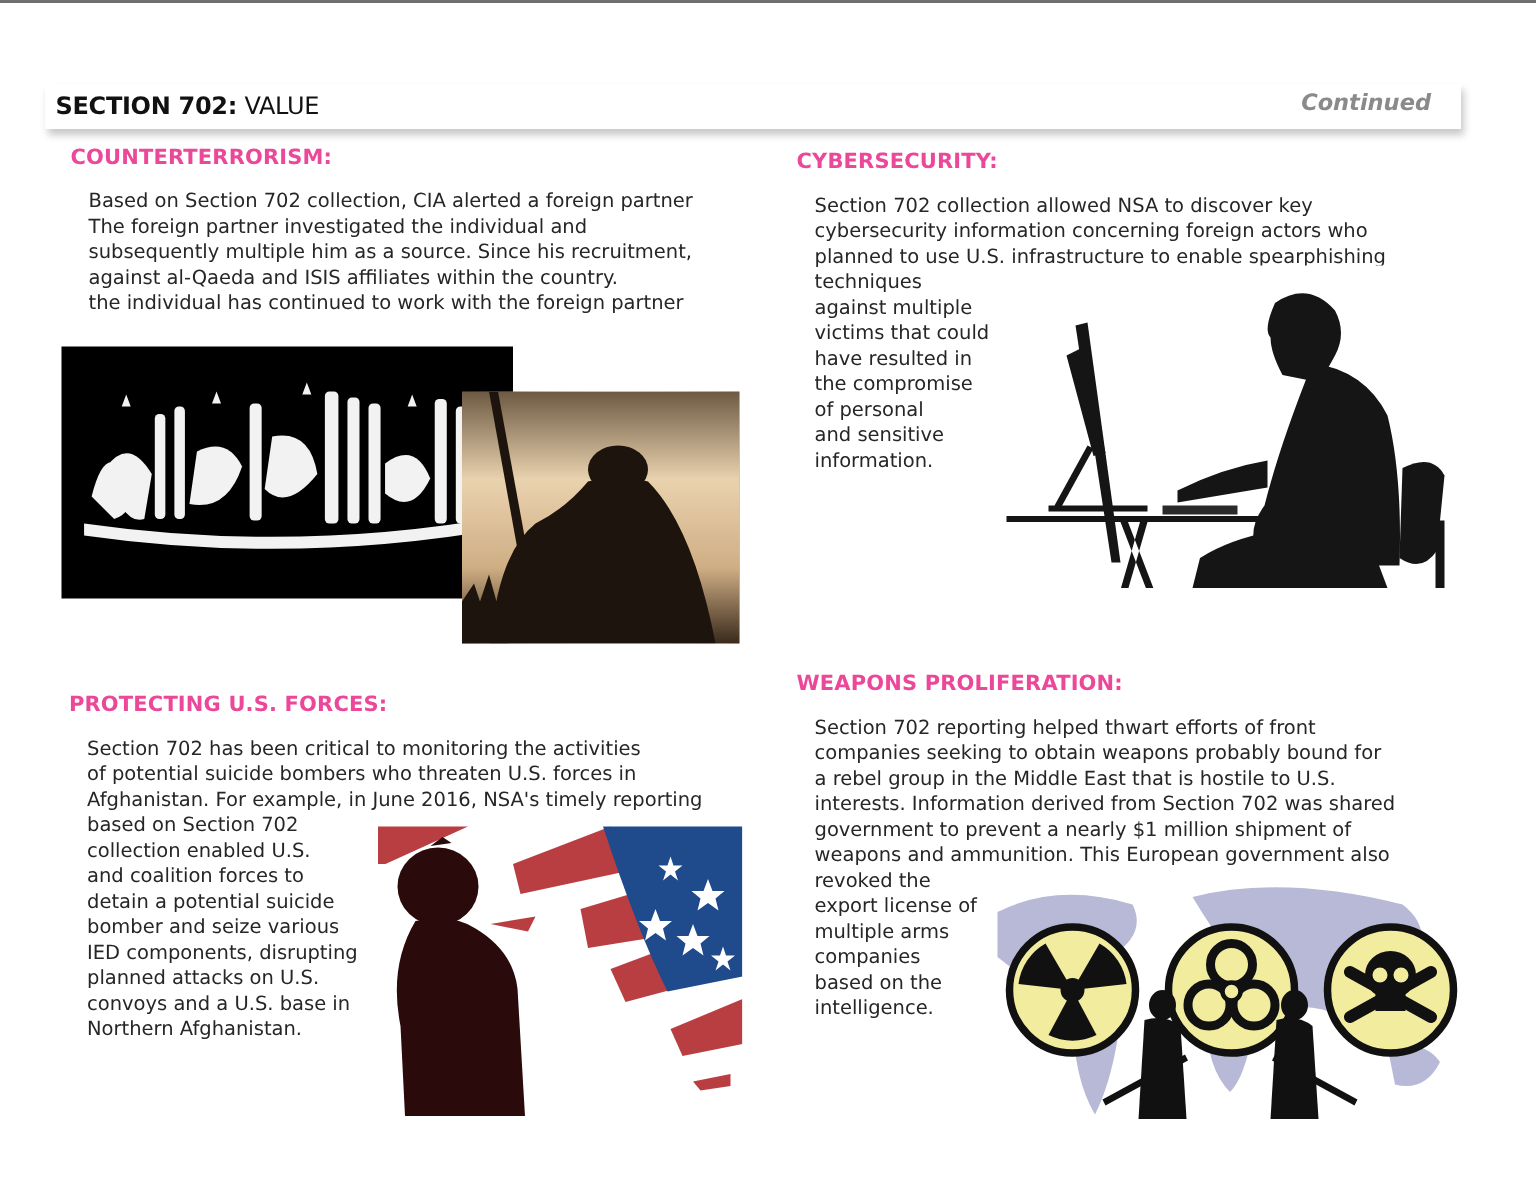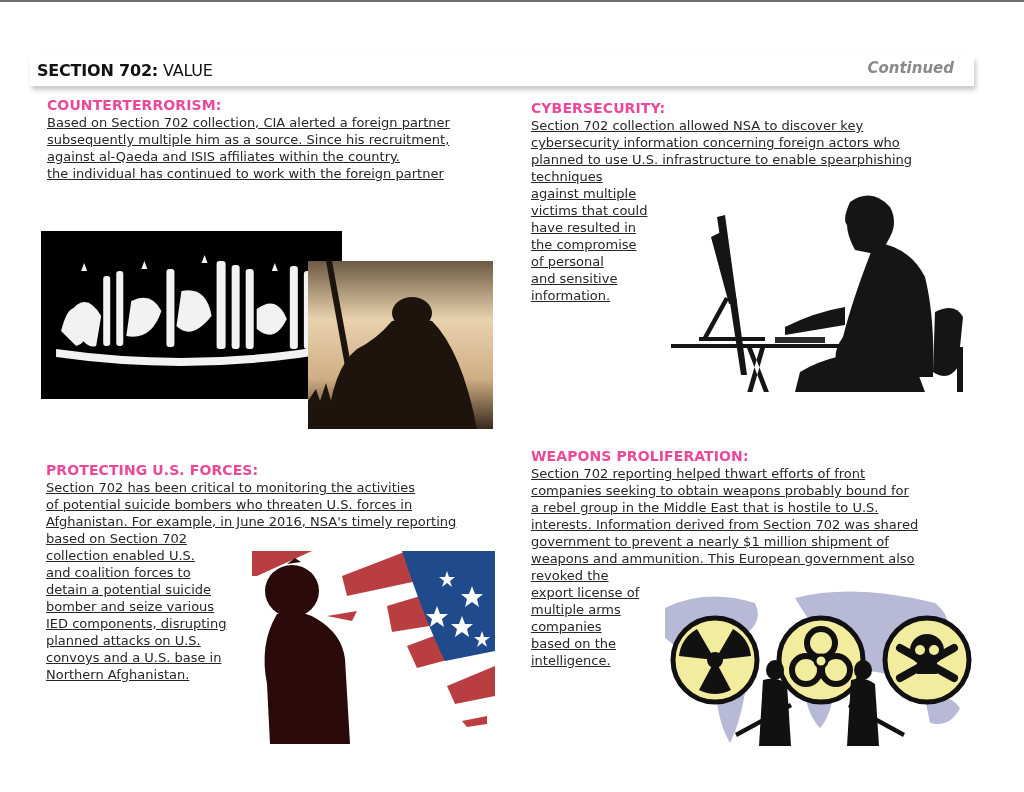--- a/index.html
+++ b/index.html
@@ -12,21 +12,21 @@
     position: absolute; left: 30px; top: 20px; width: 944px; height: 30px; background: #fff;
     box-shadow: 2px 4px 5px rgba(0,0,0,0.22);
     margin-top: 36px;
   }
   .header-title { position: absolute; left: 7px; top: 5px; font-size: 16px; color: #111; letter-spacing: -0.2px; }
   .header-title b { font-weight: bold; }
   .header-right { position: absolute; right: 20px; top: 3px; font-size: 15px; font-style: italic; color: #8a8a8a; font-weight: bold; }
 
   .section { position: absolute; font-size: 13px; line-height: 17px; color: #262626; }
   .section h2 { margin: 0; font-size: 14px; line-height: 17px; font-weight: bold; color: #ec4899; letter-spacing: 0.1px; }
-  .section p { margin: 0; text-decoration: underline; }
+  .section p { margin: 12px; }
   .line { display: block; white-space: nowrap; }
 
   #ct { left: 47px; top: 97px; }
   #cy { left: 531px; top: 100px; }
   #pf { left: 46px; top: 462px; }
   #wp { left: 531px; top: 448px; }
 
   .img { position: absolute; overflow: hidden; }
   
   #img-flag { left: 41px; top: 231px; width: 301px; height: 168px; background: #000; }
@@ -52,20 +52,21 @@
 
 <div class="header-bar">
   <div class="header-title"><b>SECTION 702:</b><span> VALUE</span></div>
   <div class="header-right">Continued</div>
 </div>
 
 <div class="section" id="ct">
   <h2>COUNTERTERRORISM:</h2>
   <p>
     <span class="line">Based on Section 702 collection, CIA alerted a foreign partner</span>
+    <span class="line">The foreign partner investigated the individual and</span>
     <span class="line">subsequently multiple him as a source.  Since his recruitment,</span>
     <span class="line">against al-Qaeda and ISIS affiliates within the country.</span>
     <span class="line">the individual has continued to work with the foreign partner</span>
   </p>
 </div>
 
 <div class="img" id="img-flag">
   <svg viewBox="0 0 300 168" preserveAspectRatio="none">
     <g fill="#f2f2f2">
 

